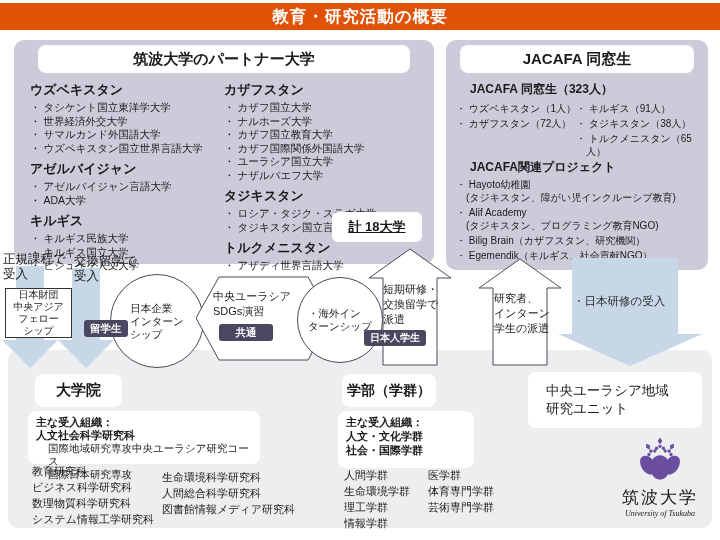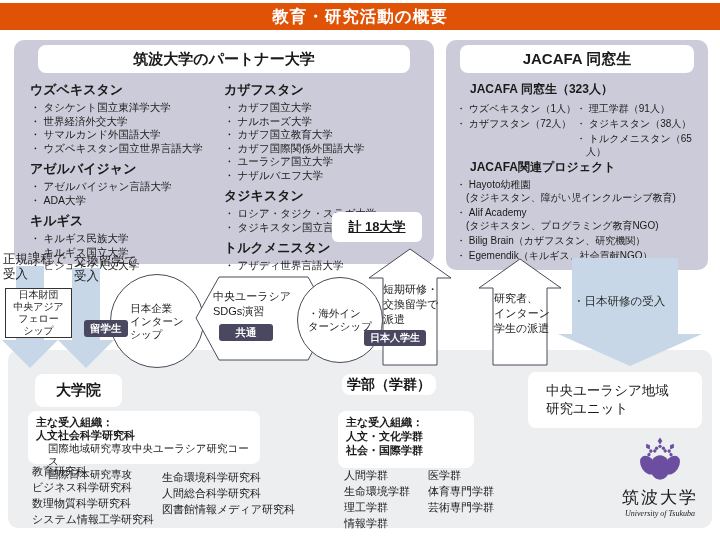--- a/index.html
+++ b/index.html
@@ -113,21 +113,21 @@
   <section class="abs panel" style="left:446px;top:40px;width:262px;height:230px;">
     <div class="abs pill ptitle" style="left:14px;top:5px;width:234px;height:28px;">JACAFA 同窓生</div>
     <div class="abs" style="left:24px;top:41px;font-size:12px;font-weight:bold;">JACAFA 同窓生（323人）</div>
     <ul class="abs jlist" style="left:10px;top:62px;width:120px;">
 
         <li>ウズベキスタン（1人）</li>
         <li>カザフスタン（72人）</li>
       </ul>
     <ul class="abs jlist" style="left:130px;top:62px;width:130px;">
 
-    <li>理工学群（91人）</li>
+    <li>キルギス（91人）</li>
         <li>タジキスタン（38人）</li>
         <li>トルクメニスタン（65人）</li>
       </ul>
     <div class="abs" style="left:24px;top:119px;font-size:12px;font-weight:bold;">JACAFA関連プロジェクト</div>
     <ul class="abs jlist" style="left:10px;top:138px;width:248px;">
 
     <li class="pre">Hayoto幼稚園
 (タジキスタン、障がい児インクルーシブ教育)</li>
         <li class="pre">Alif Academy
 (タジキスタン、プログラミング教育NGO)</li>
@@ -219,21 +219,21 @@
         <li>数理物質科学研究科</li>
         <li>システム情報工学研究科</li>
       </ul>
     <ul class="abs plist" style="left:154px;top:119px;">
 
     <li>生命環境科学研究科</li>
         <li>人間総合科学研究科</li>
         <li>図書館情報メディア研究科</li>
       </ul>
 
-    <div class="abs pill hpill" style="left:334px;top:24px;width:94px;height:21px;font-size:14px;">学部（学群）</div>
+    <div class="abs pill hpill" style="left:334px;top:24px;width:94px;height:33px;font-size:14px;">学部（学群）</div>
     <div class="abs pill orgbox" style="left:330px;top:61px;width:136px;height:57px;">
       <div class="b">主な受入組織：</div>
       <ul class="plist" style="font-size:11px;line-height:14px;font-weight:bold;">
 
       <li>人文・文化学群</li>
           <li>社会・国際学群</li>
         </ul>
     </div>
     <ul class="abs plist" style="left:336px;top:117px;">
 

